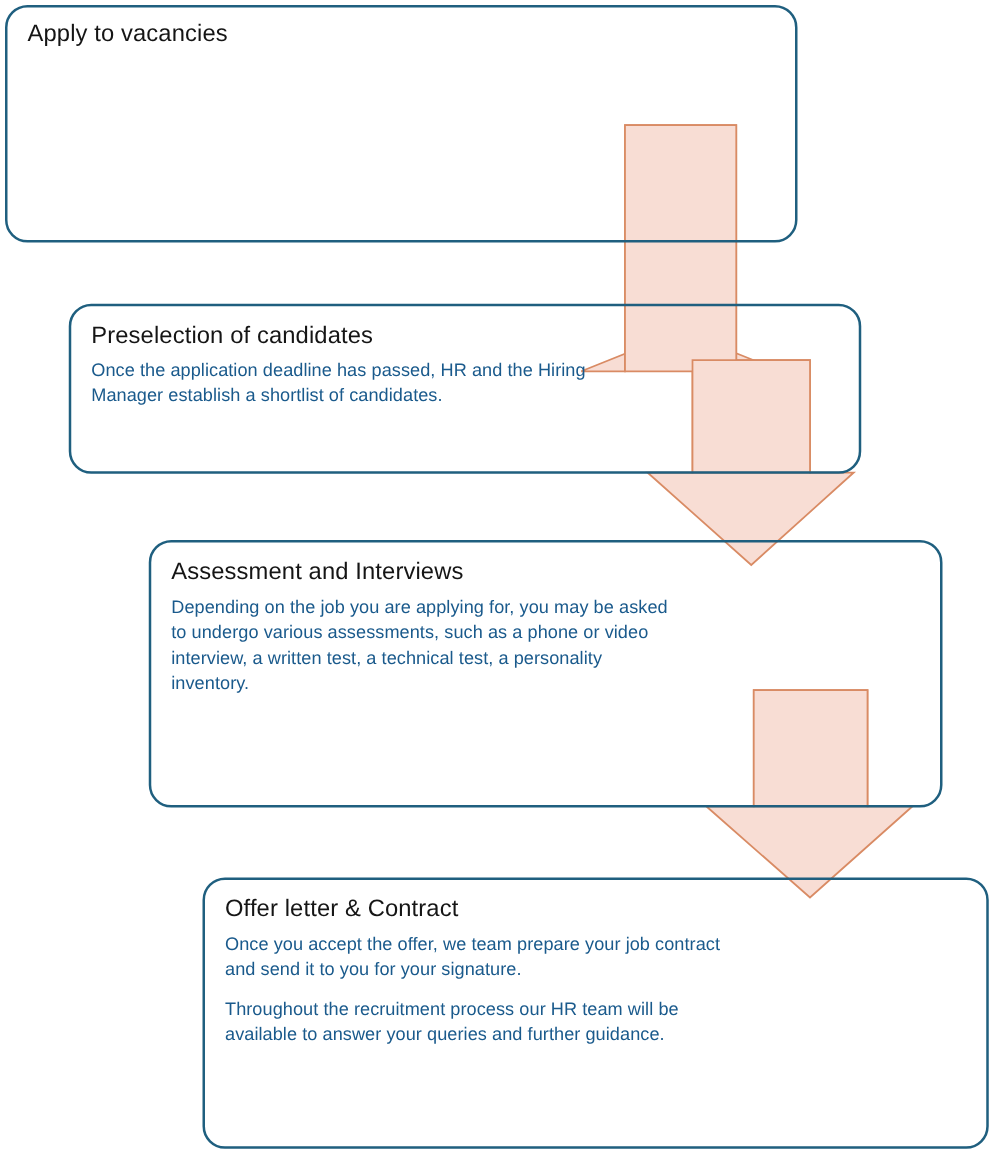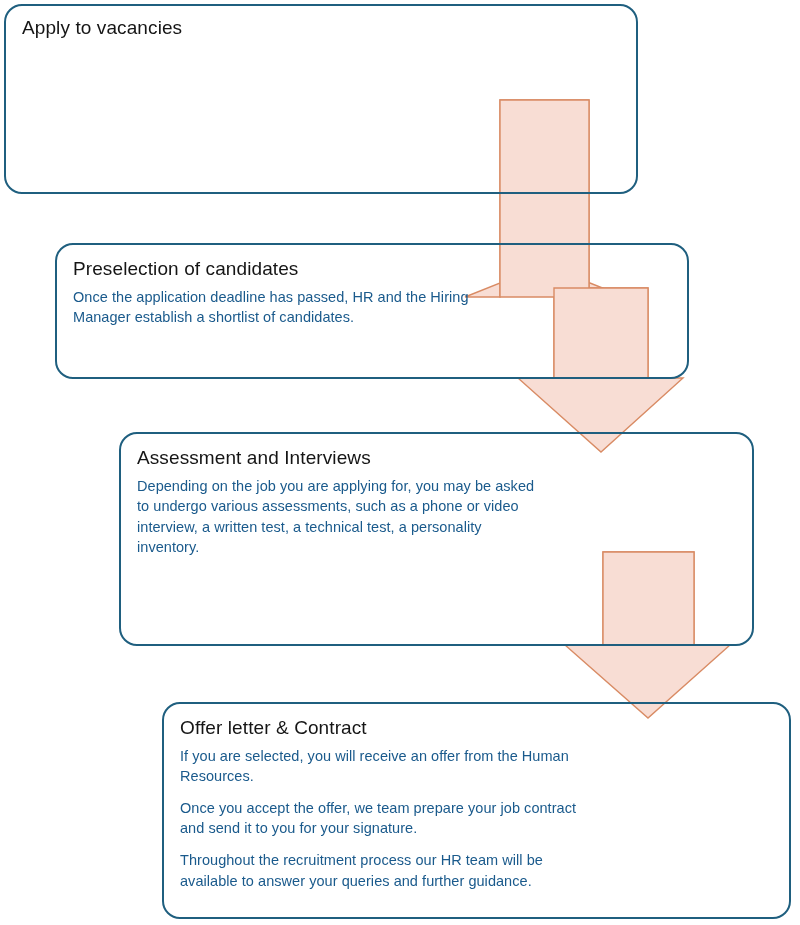--- a/index.html
+++ b/index.html
@@ -116,19 +116,18 @@
   <div class="step-box" id="box-3">
     <div class="text-col">
       <p class="step-title">Assessment and Interviews</p>
       <p class="step-body">Depending on the job you are applying for, you may be asked to undergo various assessments, such as a phone or video interview, a written test, a technical test, a personality inventory.</p>
     </div>
   </div>
 
   <div class="step-box" id="box-4">
     <div class="text-col">
       <p class="step-title">Offer letter &amp; Contract</p>
-      <p class="step-body">If you are selected, you will receive an offer from the Human Resources.</p>
       <p class="step-body">Once you accept the offer, we team prepare your job contract and send it to you for your signature.</p>
       <p class="step-body">Throughout the recruitment process our HR team will be available to answer your queries and  further guidance.</p>
     </div>
   </div>
 
 </div>
 
 </body></html>

